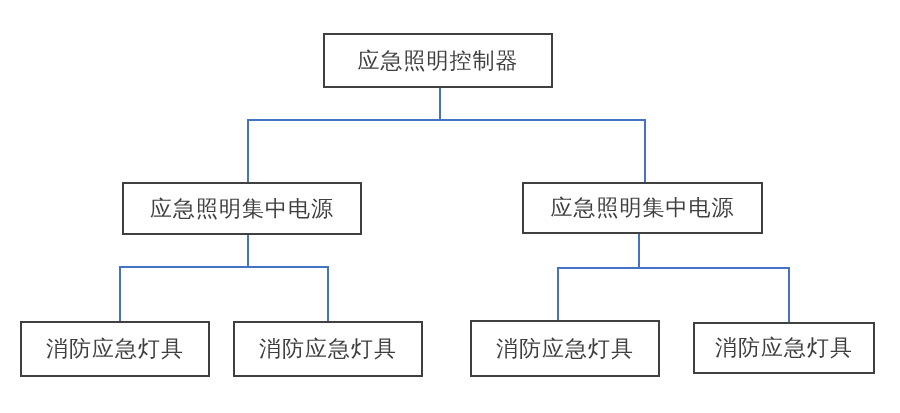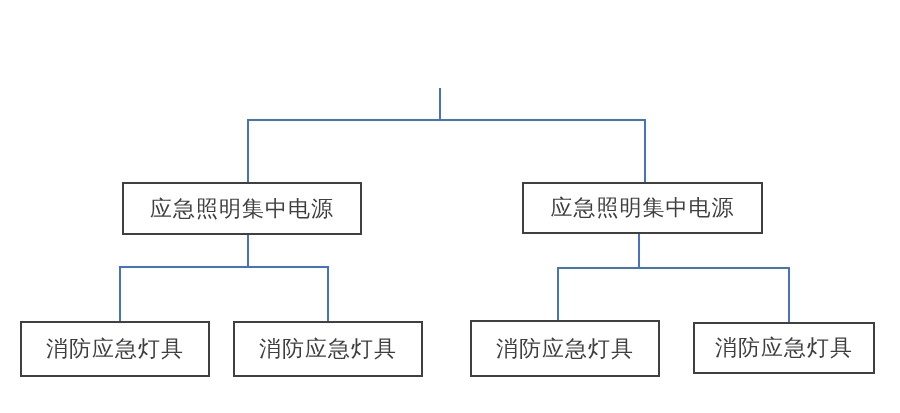--- a/index.html
+++ b/index.html
@@ -60,20 +60,23 @@
     <polyline points="440,88 440,120"></polyline>
     <polyline points="248,182 248,120 645,120 645,182"></polyline>
 
     <polyline points="248,235 248,267"></polyline>
     <polyline points="120,321 120,267 328,267 328,321"></polyline>
 
     <polyline points="639,234 639,268"></polyline>
     <polyline points="558,320 558,268 789,268 789,322"></polyline>
   </svg>
 
+  <div class="node node-controller">
+    <span>应急照明控制器</span>
+  </div>
 
   <div class="node node-power-left">
     <span>应急照明集中电源</span>
   </div>
 
   <div class="node node-power-right">
     <span>应急照明集中电源</span>
   </div>
 
   <div class="node node-lamp-1">

